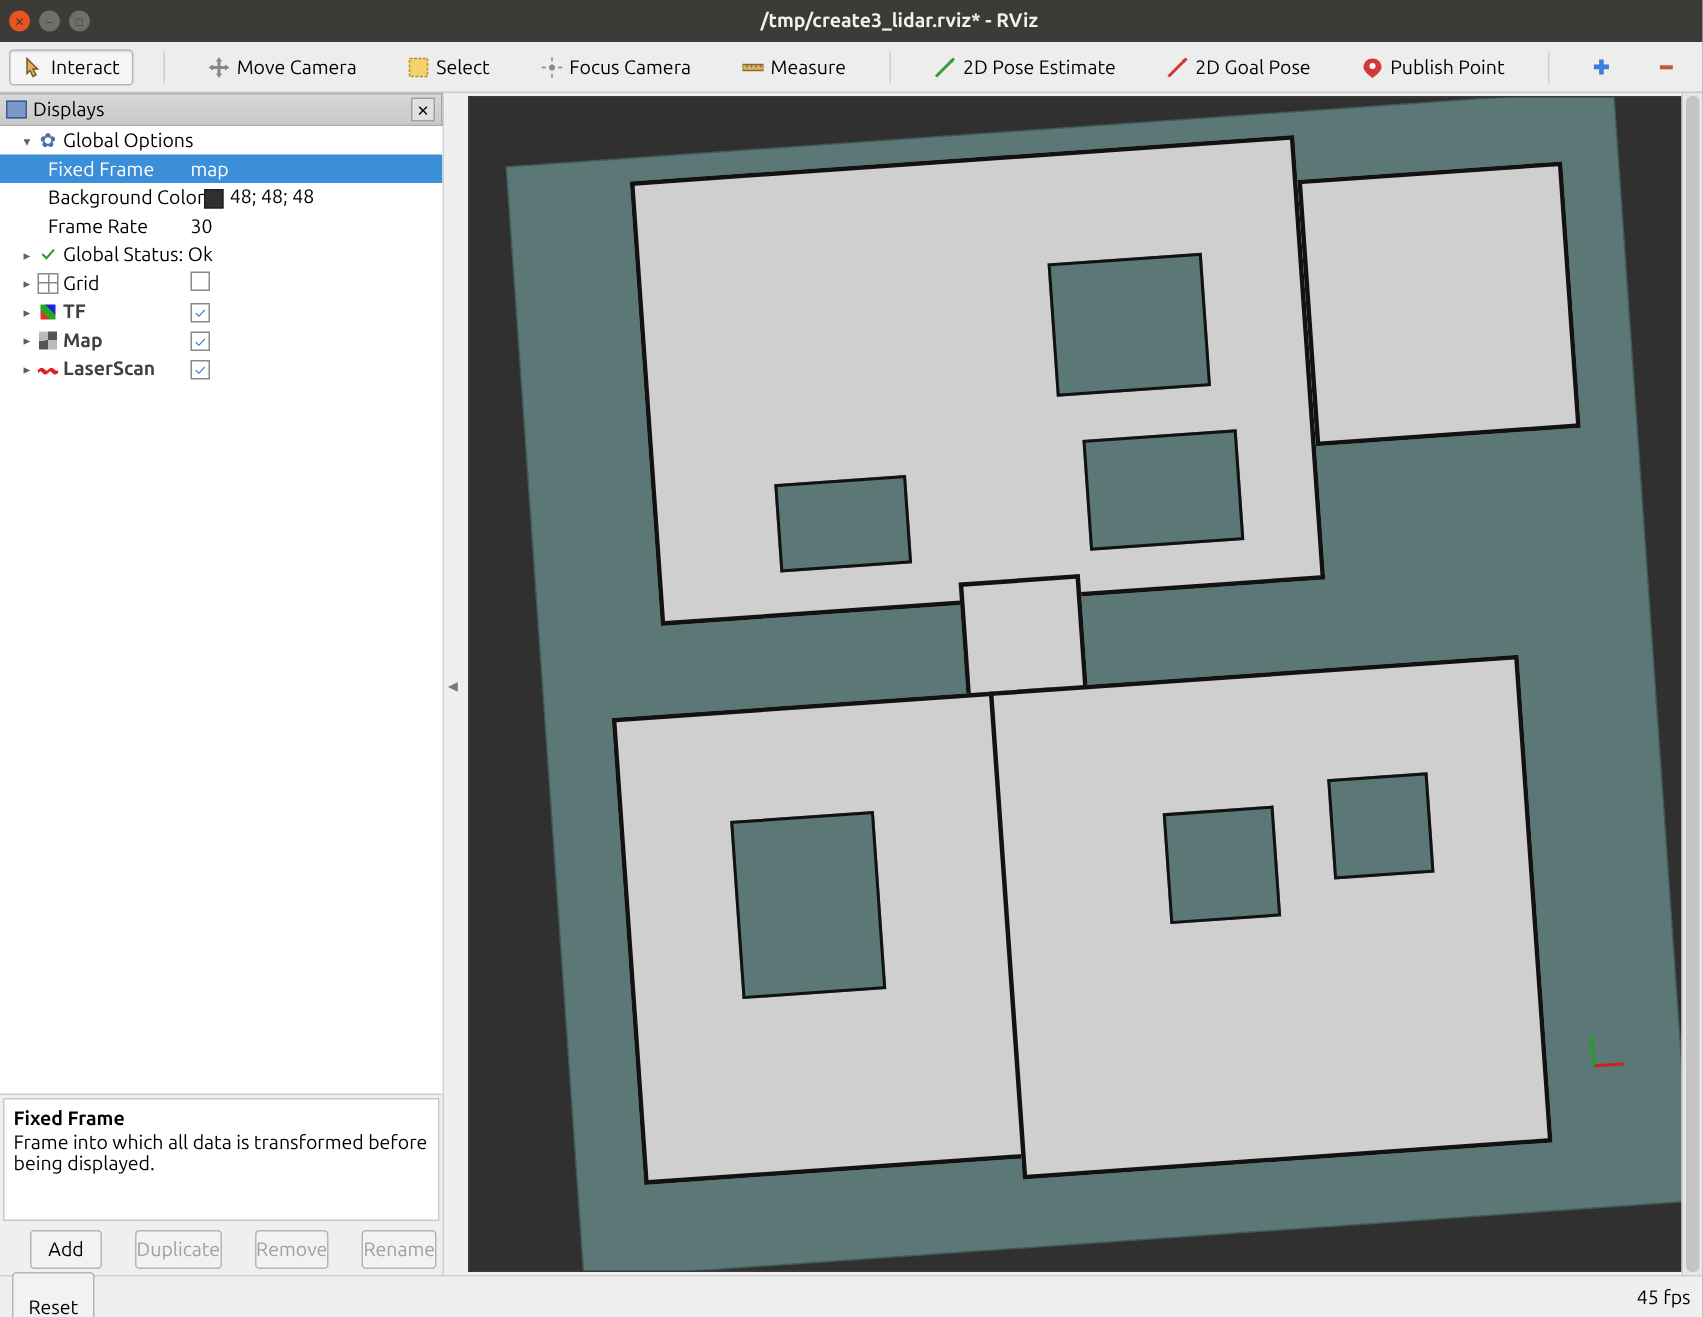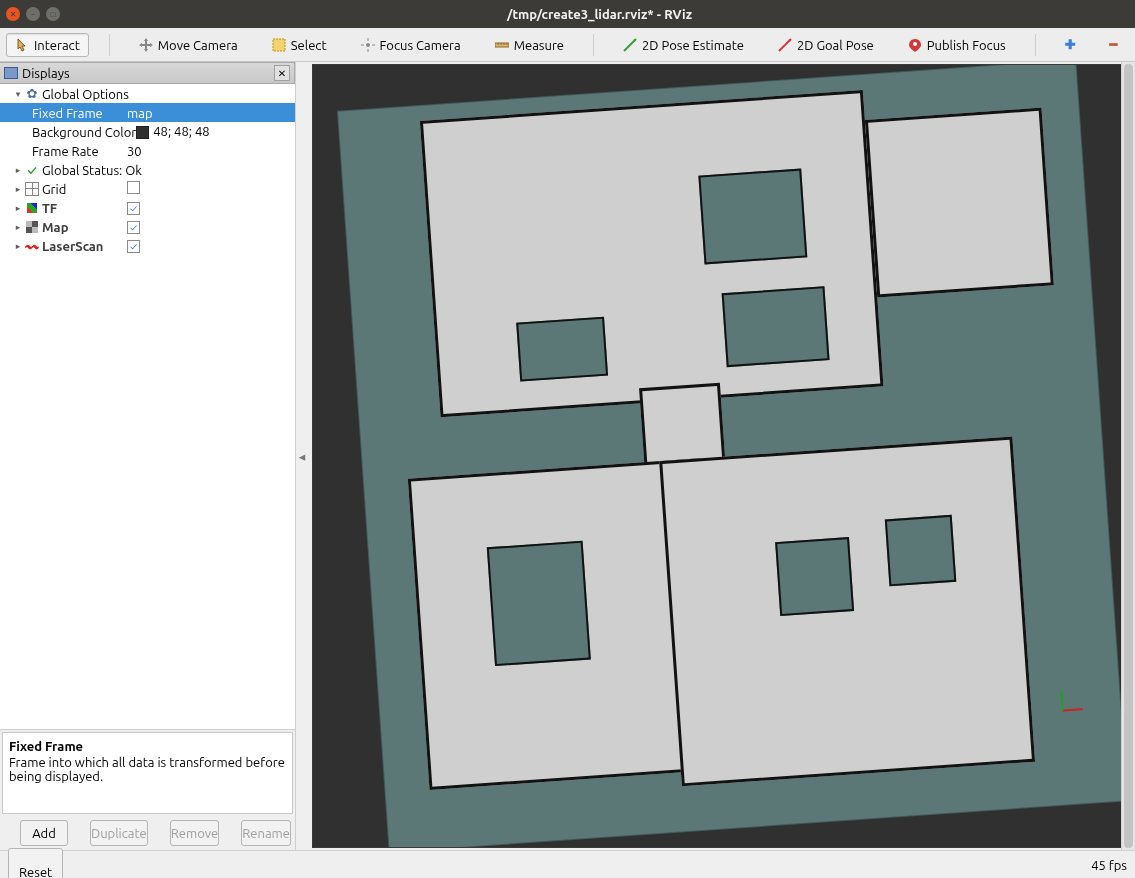--- a/index.html
+++ b/index.html
@@ -151,21 +151,21 @@
     </span>
     <span>2D Goal Pose</span>
   </div>
   <div class="tbtn">
     <span class="ticon">
       <svg viewBox="0 0 14 14">
           <path d="M7 1 C3 1 1 4 1 7 C1 10 7 14 7 14 C7 14 13 10 13 7 C13 4 11 1 7 1 Z" fill="#d23a3a"></path>
           <circle cx="7" cy="6" r="2" fill="#fff"></circle>
         </svg>
     </span>
-    <span>Publish Focus</span>
+    <span>Publish Point</span>
   </div>
   <div class="tsep"></div>
   <div class="tbtn">
       <span class="plus-icon">✚</span>
     </div>
   <div class="tbtn">
       <span class="minus-icon">━</span>
     </div>
 </div>
 

